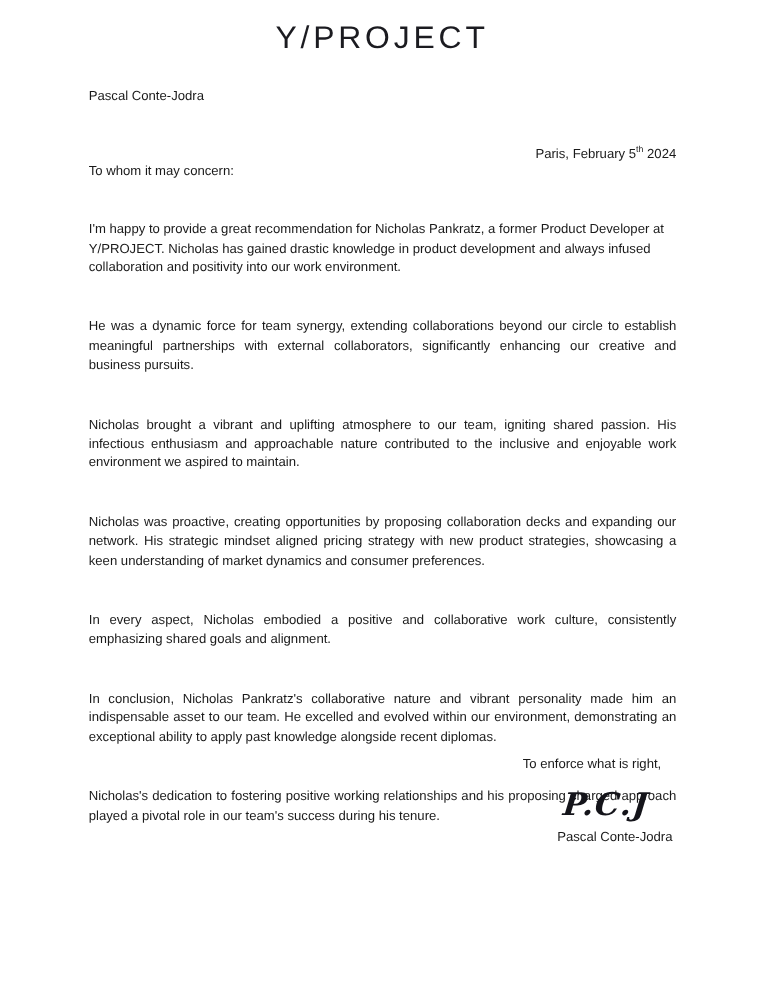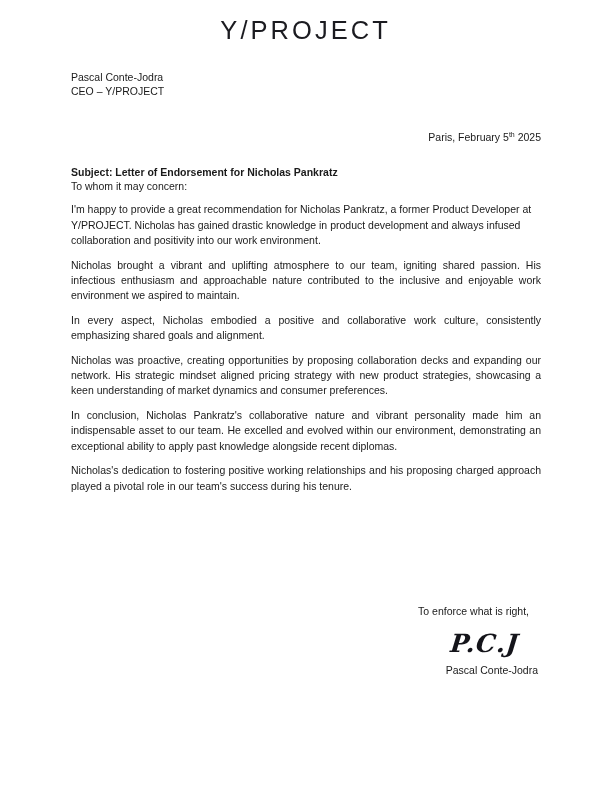--- a/index.html
+++ b/index.html
@@ -69,21 +69,21 @@
     font-weight: bold;
     line-height: 14px;
   }
 
   .salutation {
     font-size: 10.5px;
     line-height: 14px;
   }
 
   .para {
-    margin-top: 9px;
+    margin-top: 32px;
     font-size: 10.5px;
     line-height: 15.4px;
     text-align: justify;
     text-justify: inter-word;
   }
   .para.first-para { text-align: left; }
 
   
   .closing-block {
     position: absolute;
@@ -123,33 +123,32 @@
 <div class="page">
 
   <div class="letterhead">
     <span class="logo">Y/PROJECT</span>
   </div>
 
   <div class="body-block">
 
     <div class="sender">
       <div>Pascal Conte-Jodra</div>
-      <div>CEO – Y/PROJECT</div>
     </div>
 
-    <div class="date-line"><span>Paris, February 5</span><sup>th</sup><span> 2025</span></div>
+    <div class="date-line"><span>Paris, February 5</span><sup>th</sup><span> 2024</span></div>
 
-    <div class="subject">Subject: Letter of Endorsement for Nicholas Pankratz</div>
 
     <div class="salutation">To whom it may concern:</div>
 
     <div class="para first-para">I'm happy to provide a great recommendation for Nicholas Pankratz, a former Product Developer at Y/PROJECT. Nicholas has gained drastic knowledge in product development and always infused collaboration and positivity into our work environment.</div>
+    <div class="para">He was a dynamic force for team synergy, extending collaborations beyond our circle to establish meaningful partnerships with external collaborators, significantly enhancing our creative and business pursuits.</div>
     <div class="para">Nicholas brought a vibrant and uplifting atmosphere to our team, igniting shared passion. His infectious enthusiasm and approachable nature contributed to the inclusive and enjoyable work environment we aspired to maintain.</div>
+    <div class="para">Nicholas was proactive, creating opportunities by proposing collaboration decks and expanding our network. His strategic mindset aligned pricing strategy with new product strategies, showcasing a keen understanding of market dynamics and consumer preferences.</div>
     <div class="para">In every aspect, Nicholas embodied a positive and collaborative work culture, consistently emphasizing shared goals and alignment.</div>
-    <div class="para">Nicholas was proactive, creating opportunities by proposing collaboration decks and expanding our network. His strategic mindset aligned pricing strategy with new product strategies, showcasing a keen understanding of market dynamics and consumer preferences.</div>
     <div class="para">In conclusion, Nicholas Pankratz's collaborative nature and vibrant personality made him an indispensable asset to our team. He excelled and evolved within our environment, demonstrating an exceptional ability to apply past knowledge alongside recent diplomas.</div>
     <div class="para">Nicholas's dedication to fostering positive working relationships and his proposing charged approach played a pivotal role in our team's success during his tenure.</div>
 
   </div>
 
   <div class="closing-block">
     <div class="closing-line">To enforce what is right,</div>
     <div class="signature-mark">P.C.J</div>
     <div class="signer-name">Pascal Conte-Jodra</div>
   </div>

